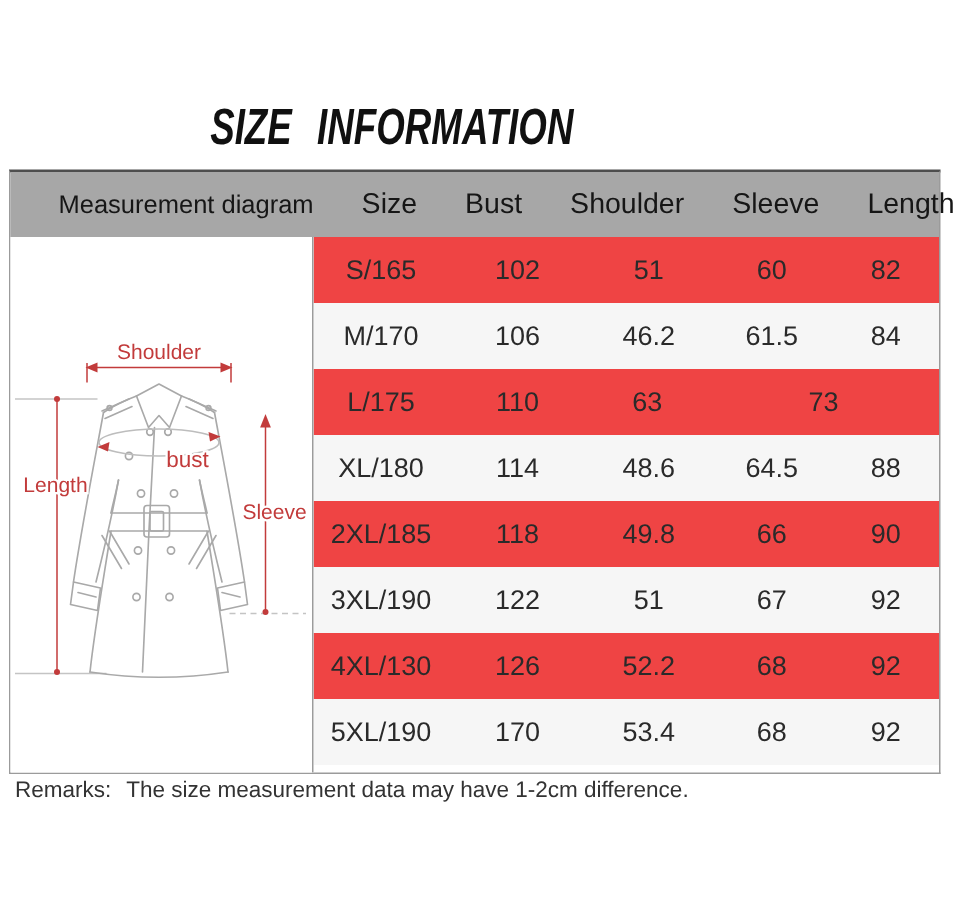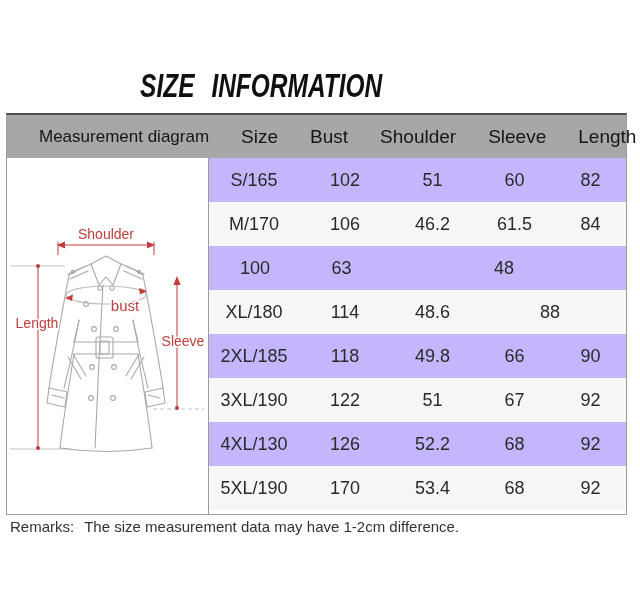--- a/index.html
+++ b/index.html
@@ -34,21 +34,21 @@
   .col-shoulder{width:83px;}
   .col-sleeve{width:81px;}
   .col-length{flex:1;}
 
   .body-flex{display:flex;}
   .diagram-cell{
     width:202px;box-sizing:border-box;border-right:1px solid #9b9b9b;
     background:#ffffff;position:relative;
   }
   .rows{flex:1;display:flex;flex-direction:column;}
-  .trow{display:flex;align-items:center;height:44px;background:#c4b5fd;}
+  .trow{display:flex;align-items:center;height:44px;background:#ef4444;}
   .trow:nth-child(even){background:#f6f6f6;}
   .cell{text-align:center;font-size:18px;color:#2a2a2a;white-space:nowrap;}
 
   
   .red-label{
     font-family:"Liberation Sans", sans-serif;
     font-size:14px;fill:#c23b3b;
     paint-order:stroke;stroke:#ffffff;stroke-width:3px;
   }
   .red-label-lg{font-size:15px;}
@@ -182,29 +182,31 @@
 
   <div class="trow">
     <div class="cell col-size">M/170</div>
     <div class="cell col-bust">106</div>
     <div class="cell col-shoulder">46.2</div>
     <div class="cell col-sleeve">61.5</div>
     <div class="cell col-length">84</div>
   </div>
 
   <div class="trow">
-    <div class="cell col-bust">100</div>
+    <div class="cell col-size">L/175</div>
+    <div class="cell col-bust">110</div>
     <div class="cell col-sleeve">63</div>
-    <div class="cell col-length">48</div>
+    <div class="cell col-length">73</div>
   </div>
 
   <div class="trow">
     <div class="cell col-size">XL/180</div>
     <div class="cell col-bust">114</div>
     <div class="cell col-shoulder">48.6</div>
+    <div class="cell col-sleeve">64.5</div>
     <div class="cell col-length">88</div>
   </div>
 
   <div class="trow">
     <div class="cell col-size">2XL/185</div>
     <div class="cell col-bust">118</div>
     <div class="cell col-shoulder">49.8</div>
     <div class="cell col-sleeve">66</div>
     <div class="cell col-length">90</div>
   </div>

